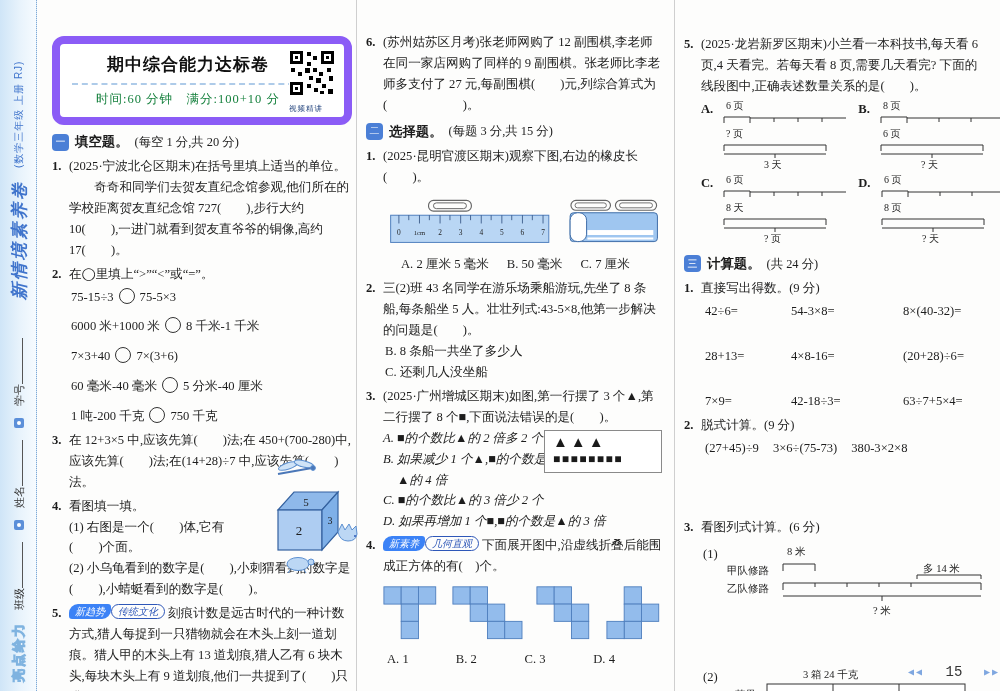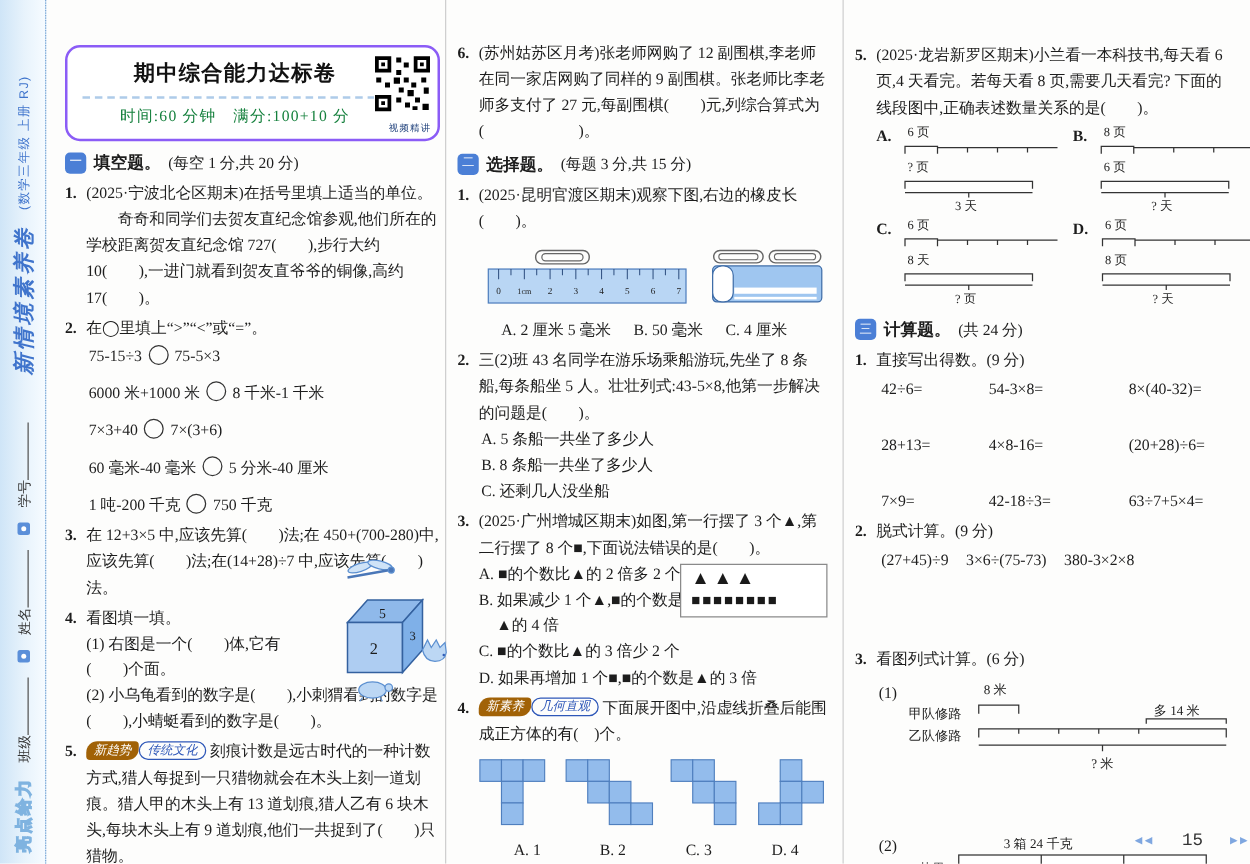--- a/index.html
+++ b/index.html
@@ -25,60 +25,60 @@
   .edge-brand-sub{color:#3f74cc;font-size:10px;letter-spacing:1px;}
 
   
   .vline{position:absolute;top:0;bottom:0;width:1px;background:#cfcfcf;}
   .col{position:absolute;font-size:12.6px;line-height:1.66;}
   #col1{left:52px;width:300px;top:36px;}
   #col2{left:366px;width:296px;top:32px;}
   #col3{left:684px;width:302px;top:34px;}
 
   
-  .card{position:relative;border:2px solid #8b5cf6;border-radius:12px;
+  .card{position:relative;border:8px solid #8b5cf6;border-radius:12px;
         padding:7px 38px 7px 10px;margin-bottom:6px;background:#fff;}
   .card-title{text-align:center;font-weight:bold;font-size:17px;letter-spacing:1px;
         font-family:"Liberation Sans","DejaVu Sans",sans-serif;color:#111;}
   .card-dash{border-top:2px dashed #aecbe9;margin:4px 2px;}
   .card-meta{text-align:center;font-size:12.5px;color:#15803d;letter-spacing:1px;}
-  .qr-wrap{position:absolute;right:5px;top:6px;width:50px;text-align:right;}
+  .qr-wrap{position:absolute;right:5px;top:6px;width:50px;text-align:left;}
   .qr-cap{font-size:7.5px;color:#1d3f7a;letter-spacing:1px;}
 
   
   .sec{display:flex;align-items:center;gap:6px;margin:5px 0 3px 0;}
   .sec-ico{width:17px;height:17px;background:#4b7fd6;border-radius:4px;color:#fff;
         display:flex;align-items:center;justify-content:center;font-size:10px;
         font-family:"Liberation Sans","DejaVu Sans",sans-serif;flex:0 0 auto;}
   .sec-title{font-weight:bold;font-size:13.4px;}
   .sec-meta{font-size:12.4px;}
   .q{position:relative;padding-left:17px;margin-bottom:3px;}
   .qnum{position:absolute;left:0;top:0;font-weight:bold;}
   .indent2{text-indent:2em;}
   .cmpline{margin:2px 0 9px 2px;}
   .circ{display:inline-block;width:14px;height:14px;border:1.3px solid #333;
         border-radius:50%;vertical-align:-3px;margin:0 5px;}
-  .badge-solid{display:inline-block;background:#a16207;color:#fff;border-radius:9px 3px 9px 3px;
+  .badge-solid{display:inline-block;background:#3b82f6;color:#fff;border-radius:9px 3px 9px 3px;
         padding:0 6px;font-size:10px;line-height:15px;vertical-align:2px;
         font-family:"Liberation Sans","DejaVu Sans",sans-serif;font-style:italic;}
   .badge-line{display:inline-block;border:1px solid #2e57b8;color:#2e57b8;border-radius:9px;
         padding:0 6px;font-size:10px;line-height:13px;vertical-align:2px;margin-right:3px;
         font-family:"Liberation Sans","DejaVu Sans",sans-serif;font-style:italic;}
   .optrow{display:flex;gap:18px;margin:2px 0 4px 18px;}
   .optline{margin-left:2px;}
   .figs{display:flex;align-items:flex-end;gap:16px;margin:4px 0 4px 6px;}
-  .c3opts{position:relative;}
+  .c3opts{position:relative;font-style:italic;}
   .c3narrow{width:176px;}
   .c3figbox{position:absolute;right:0;top:2px;border:1px solid #8a8a8a;background:#fff;
         padding:2px 8px 4px 8px;width:100px;}
   .tri-row{font-size:15px;letter-spacing:3px;color:#1a1a1a;line-height:1.3;}
   .sq-row{font-size:12px;letter-spacing:1.5px;color:#1a1a1a;line-height:1.3;}
   .nets{display:flex;align-items:flex-start;gap:13px;margin:6px 0 2px 0;}
   .netopts{display:flex;gap:0;margin-left:4px;}
-  .netopts span{width:73px;margin-left:24px;}
+  .netopts span{width:73px;}
   .c5grid{display:grid;grid-template-columns:1fr 1fr;gap:4px 6px;margin-top:2px;}
   .c5opt{display:flex;gap:3px;}
   .c5letter{font-weight:bold;flex:0 0 auto;}
   .calcgrid{display:grid;grid-template-columns:86px 112px 1fr;row-gap:24px;margin:2px 0 4px 4px;}
   .calcrow2{display:flex;gap:14px;margin:2px 0 4px 4px;}
   .subq{position:relative;padding-left:26px;margin-top:6px;}
   .subnum{position:absolute;left:2px;top:0;}
   svg text{font-family:"Liberation Serif","DejaVu Serif",serif;fill:#1d1d1d;}
 
   
@@ -268,28 +268,27 @@
           <rect x="65" y="7" width="40" height="6" rx="3" fill="none" stroke="#666" stroke-width="1.1"></rect>
           <rect x="5" y="19" width="106" height="35" rx="4" fill="#9fc6f0" stroke="#3f6da8" stroke-width="1.2"></rect>
           <rect x="5" y="19" width="20" height="35" rx="9" fill="#ffffff" stroke="#3f6da8" stroke-width="1.2"></rect>
           <rect x="26" y="40" width="80" height="6" fill="#ffffff"></rect>
           <rect x="26" y="49" width="80" height="2.5" fill="#ffffff"></rect>
         </svg>
       </div>
       <div class="optrow">
         <span>A. 2 厘米 5 毫米</span>
         <span>B. 50 毫米</span>
-        <span>C. 4 厘米</span>
+        <span>C. 7 厘米</span>
       </div>
     </div>
 
     <div class="q">
       <span class="qnum">2.</span>
       <span>三(2)班 43 名同学在游乐场乘船游玩,先坐了 8 条船,每条船坐 5 人。壮壮列式:43-5×8,他第一步解决的问题是(　　)。</span>
-      <div class="optline">A. 5 条船一共坐了多少人</div>
       <div class="optline">B. 8 条船一共坐了多少人</div>
       <div class="optline">C. 还剩几人没坐船</div>
     </div>
 
     <div class="q">
       <span class="qnum">3.</span>
       <span>(2025·广州增城区期末)如图,第一行摆了 3 个▲,第二行摆了 8 个■,下面说法错误的是(　　)。</span>
       <div class="c3opts">
         <div class="c3narrow">A. ■的个数比▲的 2 倍多 2 个</div>
         <div class="c3narrow">B. 如果减少 1 个▲,■的个数是</div>

